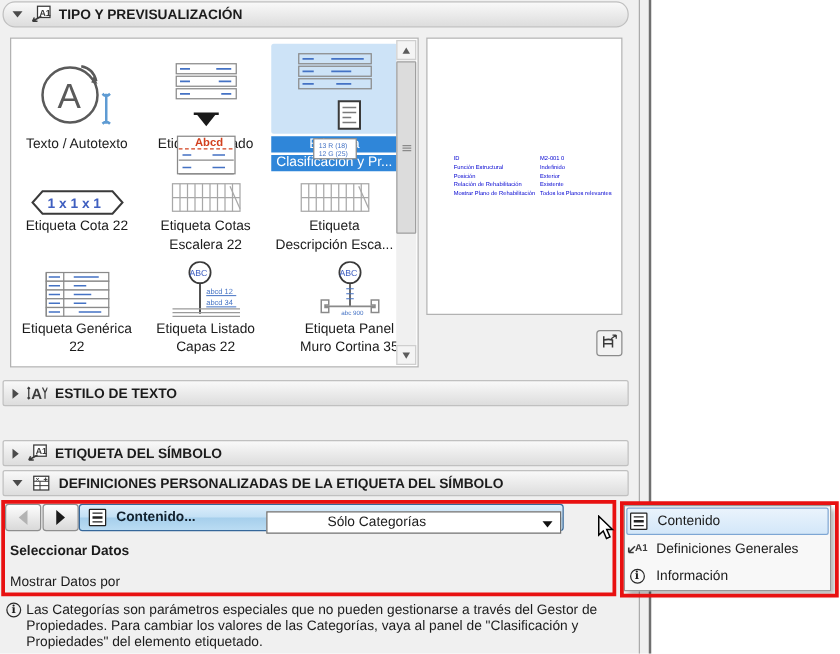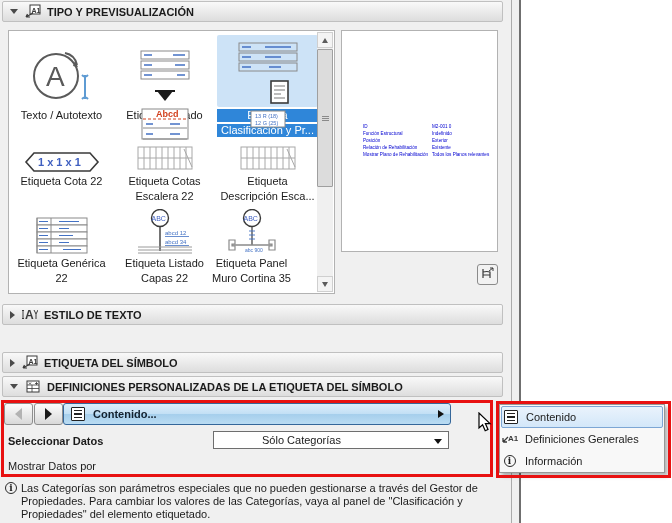--- a/index.html
+++ b/index.html
@@ -86,21 +86,21 @@
   svg text { font-family:"Liberation Sans", sans-serif; }
 </style>
 </head>
 <body>
 
 <div class="root">
   <div class="dialog-bg"></div>
   <div class="vline1"></div>
   <div class="vline2"></div>
 
-  <div class="phdr" style="top:1px;">
+  <div class="phdr" style="top:1px;border-radius:10px;">
     <span class="tri-down"></span>
     <svg class="phicon" viewBox="0 0 17 15">
       <rect x="6" y="1" width="10" height="9" fill="#fff" stroke="#3a3a3a"></rect>
       <text x="7.5" y="8.5" font-size="7" fill="#3a3a3a">A1</text>
       <path d="M9 9 L2 13 M2 13 L6 13 M2 13 L3.5 10" stroke="#3a3a3a" fill="none" stroke-width="1.2"></path>
     </svg>
     <span>TIPO Y PREVISUALIZACIÓN</span>
   </div>
 
   <div class="grid">
@@ -239,21 +239,21 @@
               <text x="31" y="35">abcd  34</text>
             </g>
           <path d="M31 27.5 h24 M31 36.5 h24" stroke="#4472c4" stroke-width="0.8"></path>
           <path d="M4 38 h54 M4 41 h54 M4 44 h54" stroke="#9a9a9a"></path>
         </svg>
       </div>
       <div class="lbl">Etiqueta Listado</div>
       <div class="lbl">Capas 22</div>
     </div>
 
-    <div class="cell" style="left:192px; top:178px;">
+    <div class="cell" style="left:220px; top:178px;">
       <div class="icon-area" style="height:46px;">
         <svg width="62" height="46" viewBox="0 0 62 46">
           <circle cx="31" cy="9" r="8.5" fill="#fff" stroke="#3a3a3a" stroke-width="1.4"></circle>
           <text x="22.5" y="12" font-size="7" fill="#3f5fc0">ABC</text>
           <path d="M31 18 L31 36" stroke="#3a3a3a" stroke-width="1.2"></path>
           <g stroke="#4472c4" stroke-width="0.9">
               <path d="M28 22 h6 M28 26 h6 M28 30 h6"></path>
             </g>
           <path d="M8 36 h46" stroke="#8a8a8a" stroke-width="1.4"></path>
           <g fill="#fff" stroke="#8a8a8a" stroke-width="1.2">
@@ -354,21 +354,21 @@
     <span class="list-icon">
         <i></i>
         <i></i>
         <i></i>
       </span>
     <span>Contenido...</span>
     <span class="cont-arrow"></span>
   </div>
 
   <div class="frm-lbl" style="top:435px; font-weight:bold;">Seleccionar Datos</div>
-  <div class="combo" style="top:431px;padding-left:48px;">
+  <div class="combo" style="top:409px;padding-left:48px;">
     <span>Sólo Categorías</span>
     <span class="combo-arrow"></span>
   </div>
   <div class="frm-lbl" style="top:460px;">Mostrar Datos por</div>
 
   <div class="note">
     <span class="info-circle">i</span>
     <span>Las Categorías son parámetros especiales que no pueden gestionarse a través del Gestor de Propiedades. Para cambiar los valores de las Categorías, vaya al panel de "Clasificación y Propiedades" del elemento etiquetado.</span>
   </div>
 

